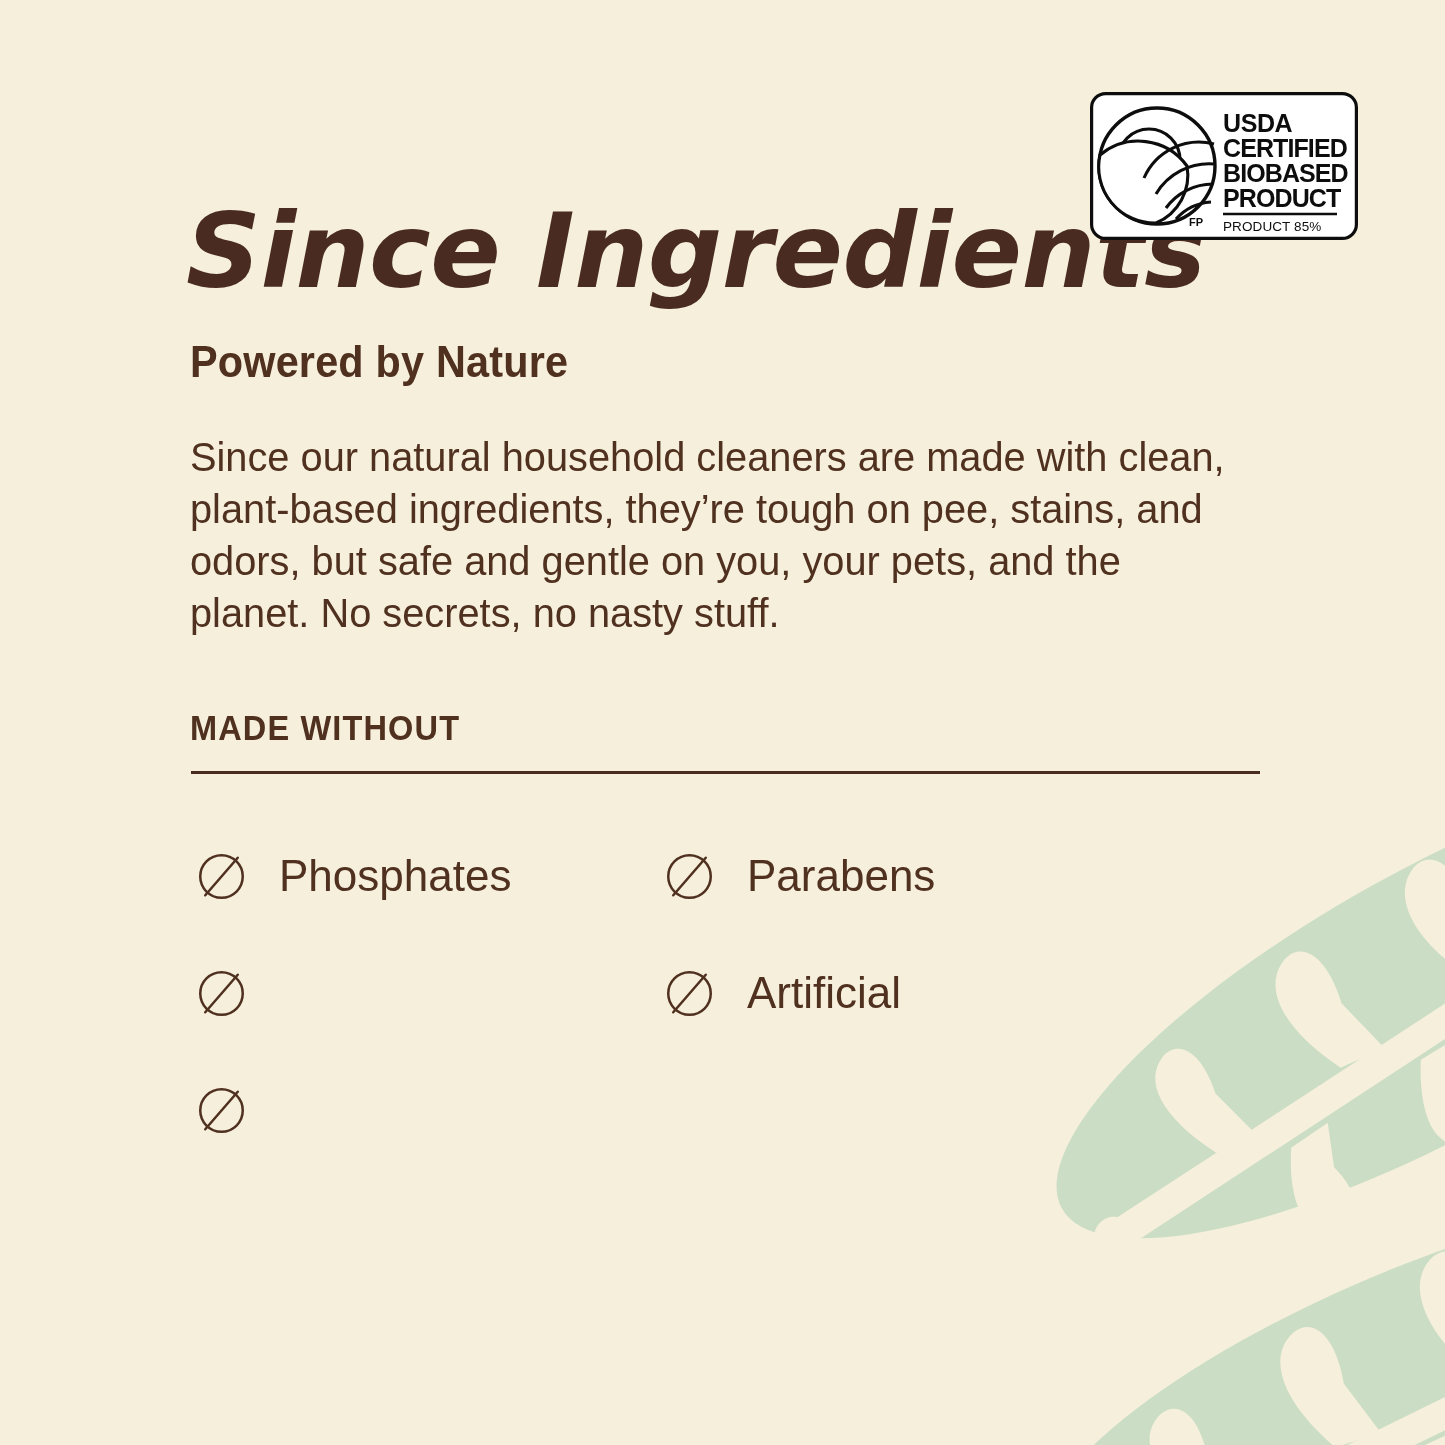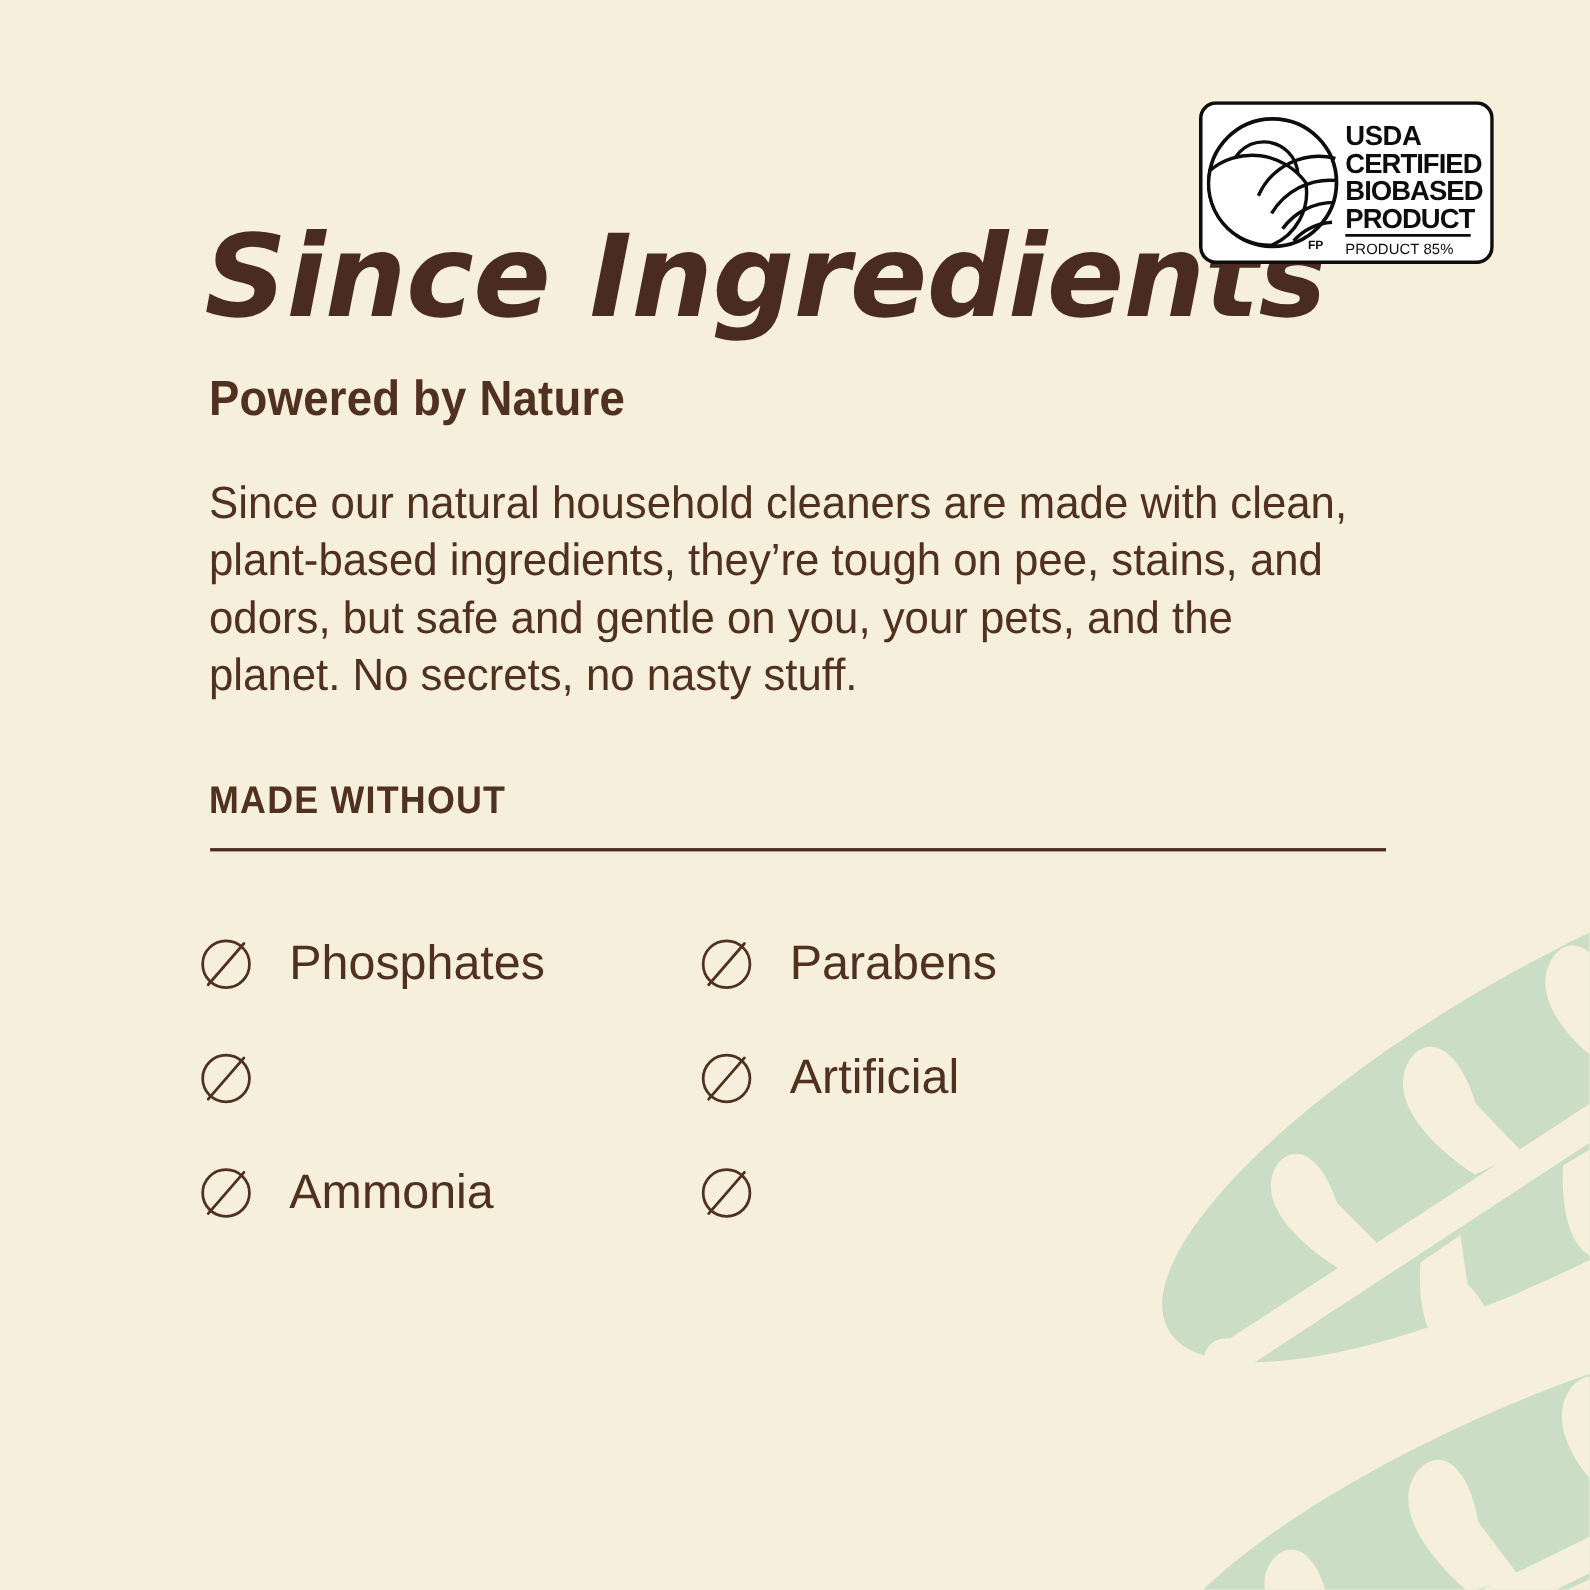--- a/index.html
+++ b/index.html
@@ -118,28 +118,29 @@
     left: 191px;
     top: 771px;
     width: 1069px;
     height: 3px;
     background: #4a2b21;
   }
 
   
   #exclusion-list {
     position: absolute;
-    left: 178px;
+    left: 194px;
     top: 824px;
     width: 1100px;
     display: grid;
     grid-template-columns: 455px 455px;
     grid-auto-rows: 104px;
     column-gap: 0;
     row-gap: 0;
+    gap: 13px;
   }
 
   .exclusion-item {
     display: flex;
     align-items: center;
     gap: 0;
   }
 
   .exclusion-icon {
     width: 55px;
@@ -290,24 +291,17 @@
           <line x1="9" y1="37" x2="35" y2="7" stroke="#50301f" stroke-width="2" stroke-linecap="round"></line>
         </svg>
         <span class="exclusion-label">Artificial</span>
       </div>
 
       <div class="exclusion-item">
         <svg class="exclusion-icon" viewBox="0 0 44 44">
           <circle cx="22" cy="22" r="17" fill="none" stroke="#50301f" stroke-width="2"></circle>
           <line x1="9" y1="37" x2="35" y2="7" stroke="#50301f" stroke-width="2" stroke-linecap="round"></line>
         </svg>
-        <span class="exclusion-label">Ammonia</span>
-      </div>
-      <div class="exclusion-item">
-        <svg class="exclusion-icon" viewBox="0 0 44 44">
-          <circle cx="22" cy="22" r="17" fill="none" stroke="#50301f" stroke-width="2"></circle>
-          <line x1="9" y1="37" x2="35" y2="7" stroke="#50301f" stroke-width="2" stroke-linecap="round"></line>
-        </svg>
       </div>
 
     </div>
   </div>
 </div>
 
 </body></html>

